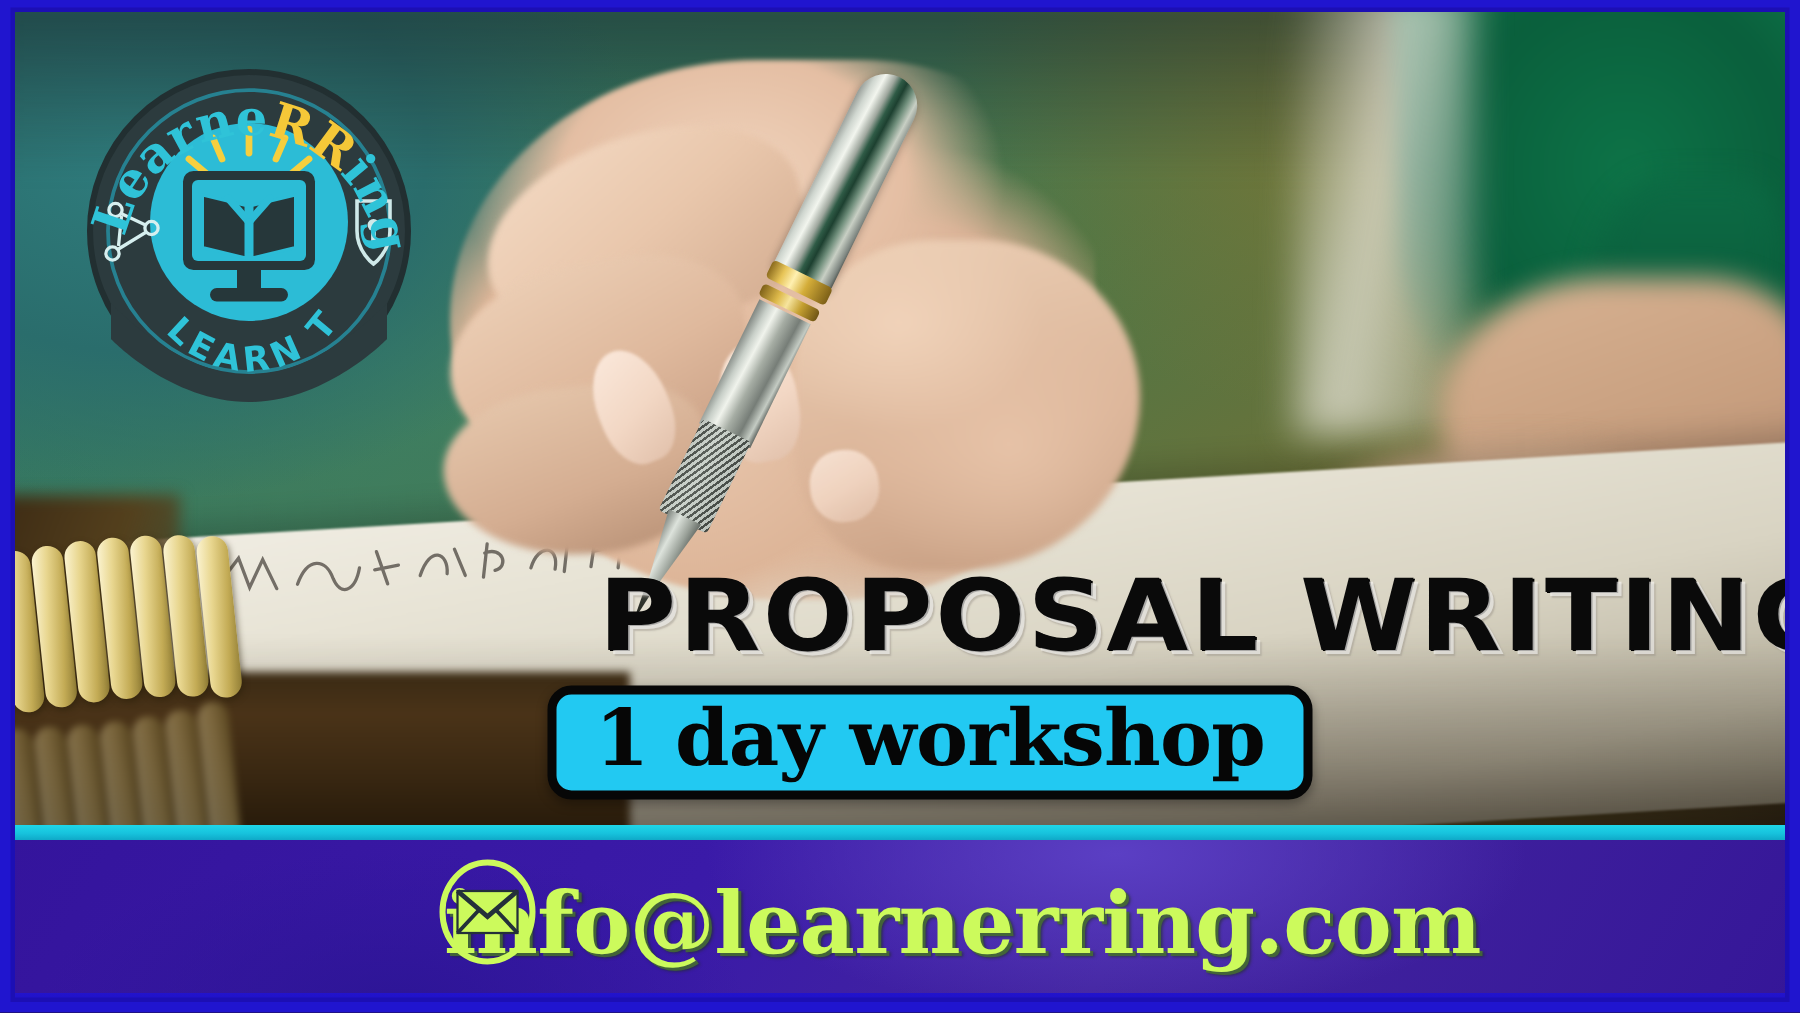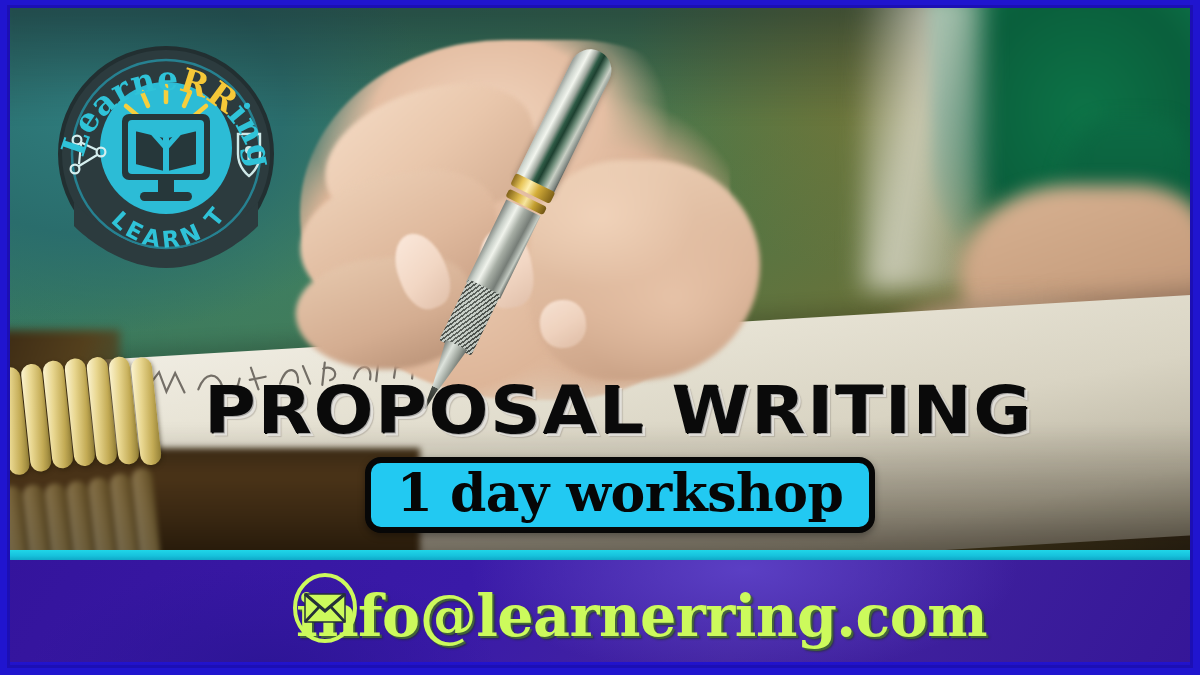--- a/index.html
+++ b/index.html
@@ -299,21 +299,21 @@
     width: 7px; height: 24px;
     background: linear-gradient(180deg, #4a4f4a 0%, #23261f 100%);
     clip-path: polygon(0 0, 100% 0, 60% 100%, 40% 100%);
   }
 
   
   .title {
     position: absolute;
     left: 0; top: 378px;
     width: 1200px;
-    text-align: center;
+    text-align: right;
     z-index: 20;
   }
   .title-text {
     display: inline-block;
     font-family: "DejaVu Sans", sans-serif;
     font-weight: 700;
     font-size: 66px;
     line-height: 1;
     letter-spacing: 1.5px;
     color: #0a0a0a;

